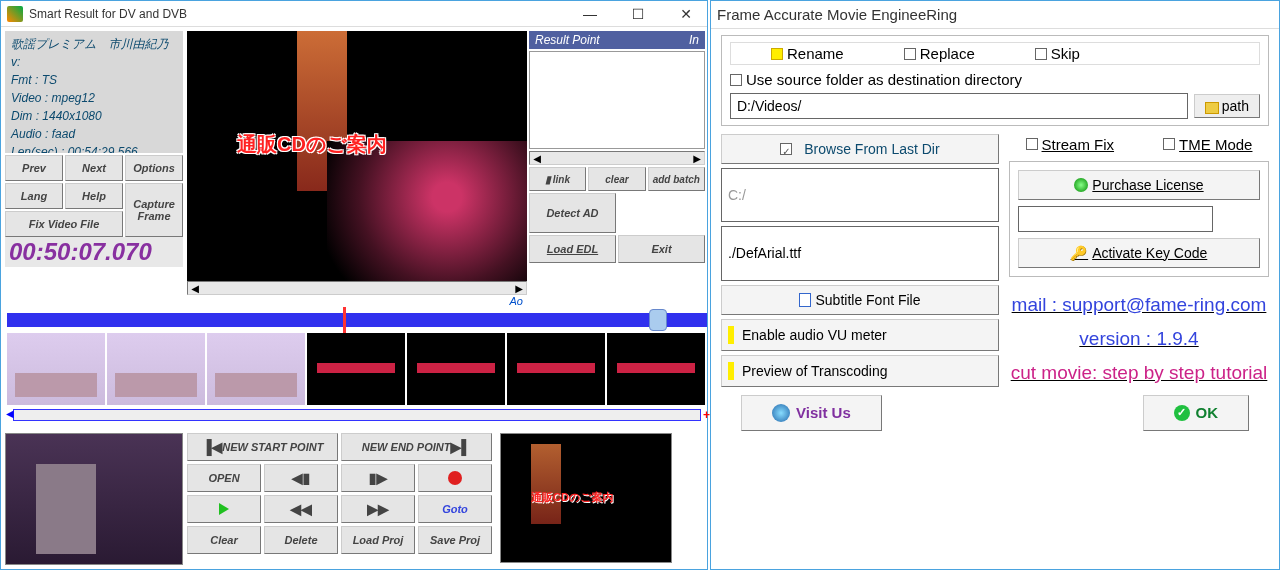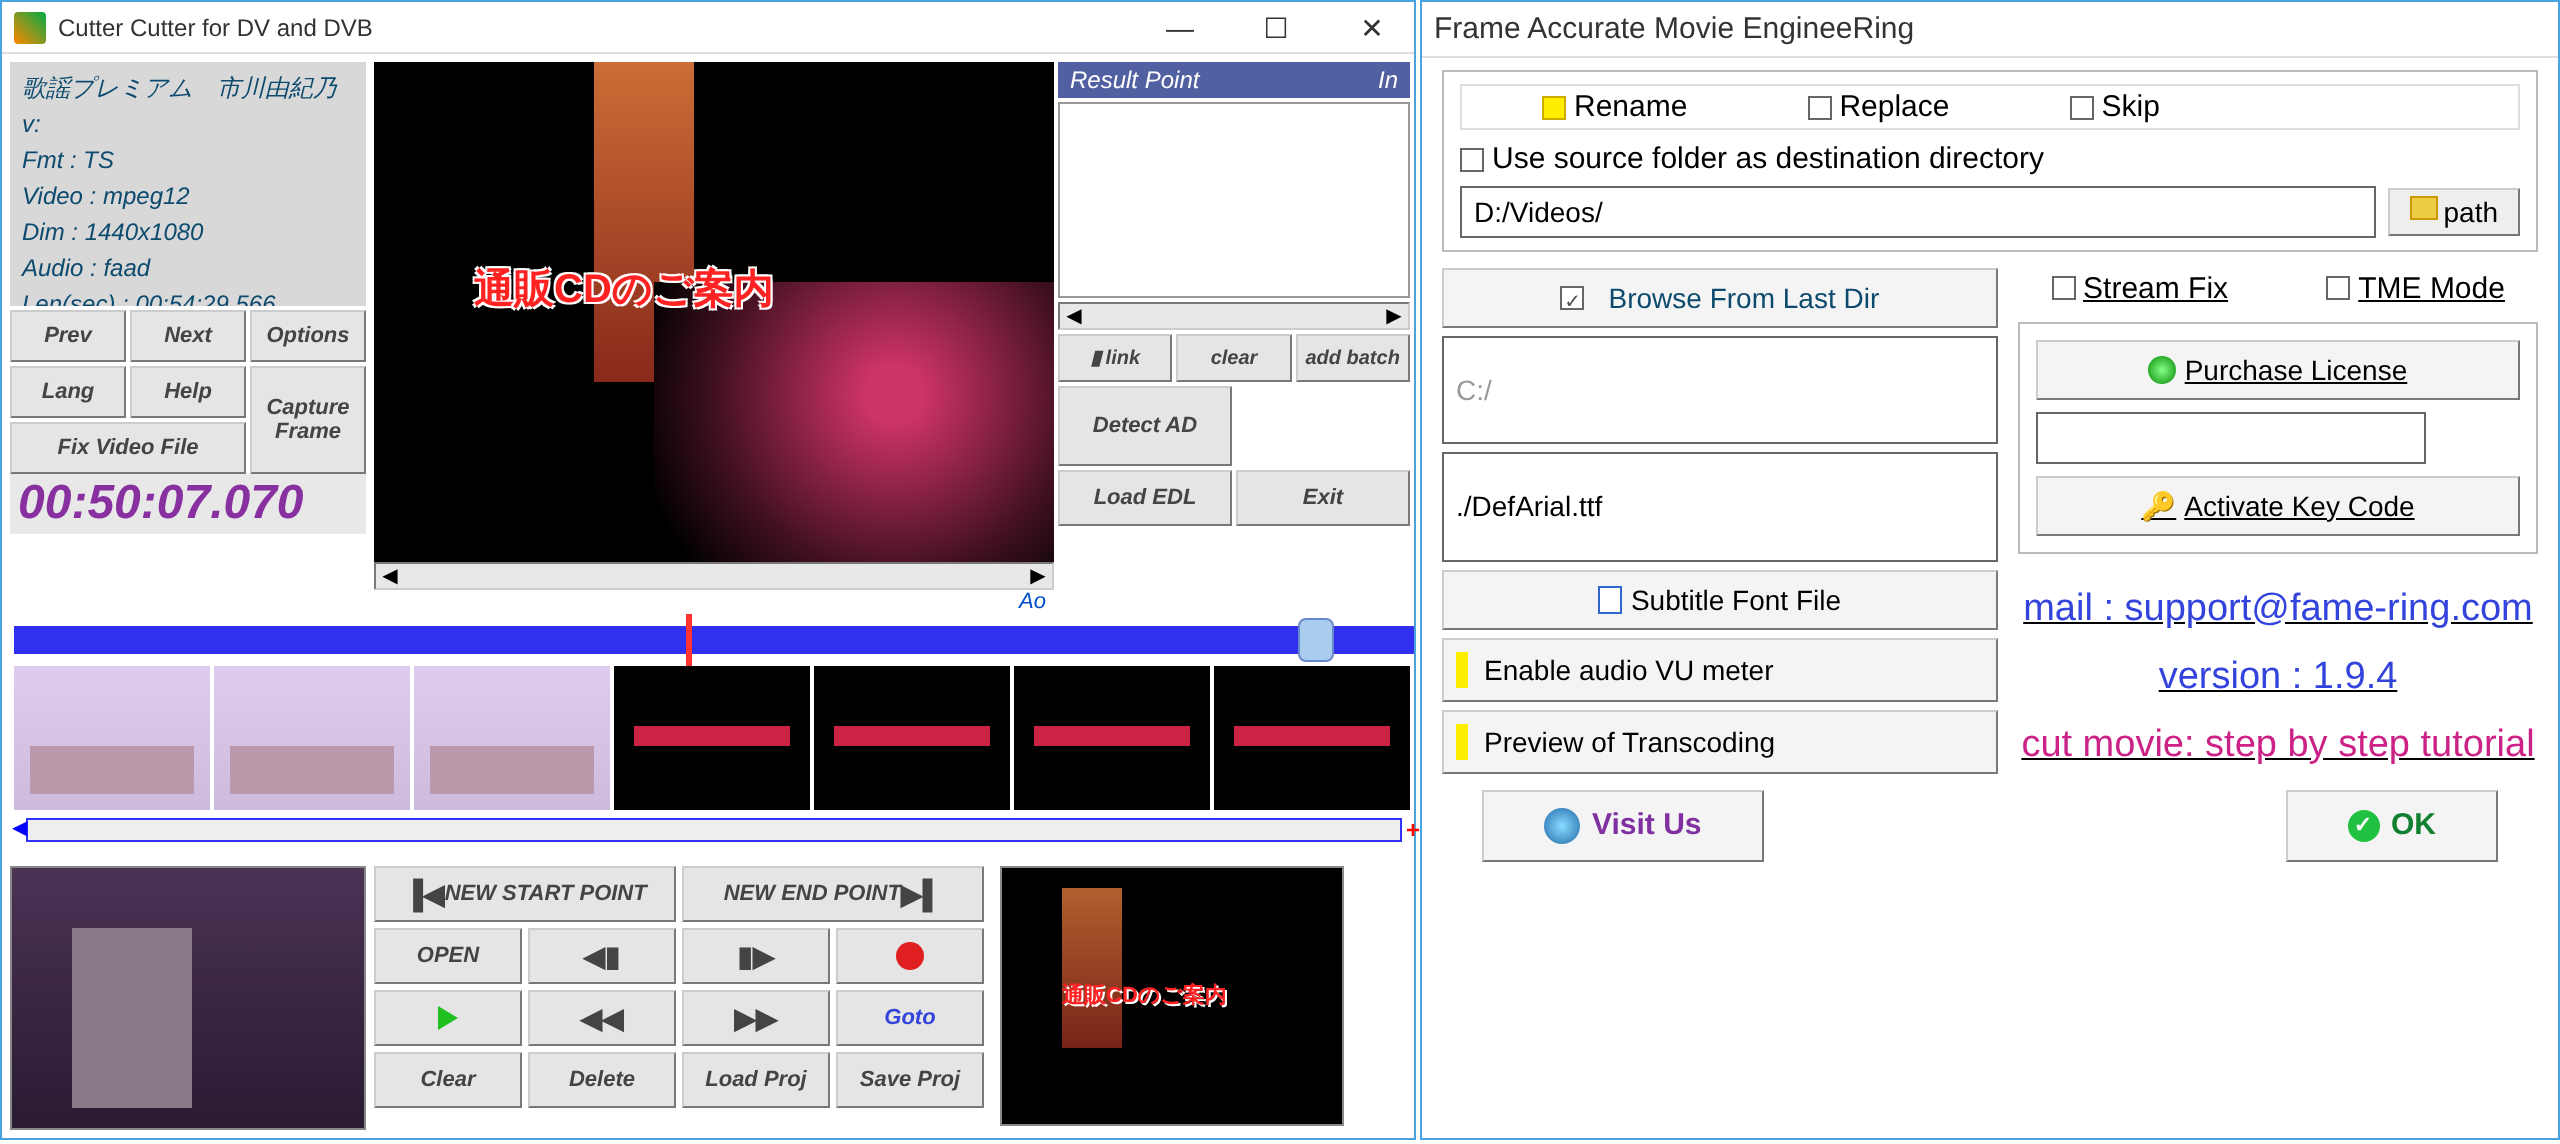--- a/index.html
+++ b/index.html
@@ -63,21 +63,21 @@
 .body-right { padding:6px 10px; font-size:14px;}
 .group { border:1px solid #bbb; padding:6px 8px; margin-bottom:8px;}
 .group-title { font-size:15px; margin-bottom:4px;}
 .radio-row { display:flex; gap:60px; padding:2px 40px; border:1px solid #ddd;}
 .chk { display:inline-flex; align-items:center; gap:4px; font-size:15px;}
 .chk .box { width:12px; height:12px; border:1px solid #666; display:inline-block; background:#fff;}
 .chk .box.yellow { background:#ffee00; border-color:#ccaa00;}
 .chk .box.checked::after{content:"✓"; font-size:10px; position:relative; top:-3px; left:0; color:#555;}
 .path-row { display:flex; gap:6px; align-items:center; margin-top:4px;}
 .path-input { flex:1; border:1px solid #666; padding:3px 6px; font-size:14px; height:26px;}
-.path-btn { border:1px outset #ccc; background:#eee; padding:3px 10px; font-size:14px; display:flex; align-items:flex-start; gap:3px; cursor:pointer;}
+.path-btn { border:1px outset #ccc; background:#eee; padding:3px 10px; font-size:14px; display:flex; align-items:flex-end; gap:3px; cursor:pointer;}
 .folder-icon{width:14px;height:12px;background:#eecc44;border:1px solid #cc9900;display:inline-block;}
 .lower-right { display:flex; gap:10px;}
 .left-col2 { flex:1; display:flex; flex-direction:column; gap:4px;}
 .right-col2 { width:260px; display:flex; flex-direction:column; gap:6px;text-decoration:underline;}
 .wbtn { border:1px outset #ccc; background:#f4f4f4; padding:6px; font-size:14px; text-align:center; cursor:pointer; display:flex; align-items:center; justify-content:center; gap:4px;}
 .disabled { color:#0c4a6e;}
 .yellow-bar { background:#ffee00; width:6px; height:18px; display:inline-block; margin-right:4px;}
 .link-text { color:#3344dd; text-align:center; font-size:19px; margin:3px 0;}
 .cut-link { color:#cc2288;}
 .bottom-buttons { display:flex; justify-content:space-between; padding:8px 20px;}
@@ -91,21 +91,21 @@
 .doc-icon{width:12px;height:14px;border:1px solid #3366cc;background:#fff;display:inline-block;position:relative;}
 .checkrow-right { display:flex; gap:20px; justify-content:space-around; padding:2px;}
 input[type=text]{font-family:Arial;}
 </style>
 </head>
 <body>
 
 <div class="window left">
   <div class="titlebar">
     <span class="logo"></span>
-    <span class="title">Cutter Cutter for DV and DVB</span>
+    <span class="title">Smart Result for DV and DVB</span>
     <div class="controls">
       <span>—</span>
       <span>☐</span>
       <span>✕</span>
     </div>
   </div>
 
   <div class="body-left">
 
     <div>
@@ -161,21 +161,21 @@
             <span style="margin-right:2px;">▮</span>
             <span>link</span>
           </div>
         <div class="btn">clear</div>
         <div class="btn">add batch</div>
       </div>
       <div class="btn-row2">
         <div class="btn">Detect AD</div>
       </div>
       <div class="btn-row2">
-        <div class="btn" style="height:28px;">Load EDL</div>
+        <div class="btn" style="height:28px;text-decoration:underline;">Load EDL</div>
         <div class="btn" style="height:28px;">Exit</div>
       </div>
     </div>
 
     <div class="timeline-area">
       <div class="timeline-bar">
         <div class="marker" style="left:48%;"></div>
         <div class="handle"></div>
       </div>
       <div class="thumbs">

